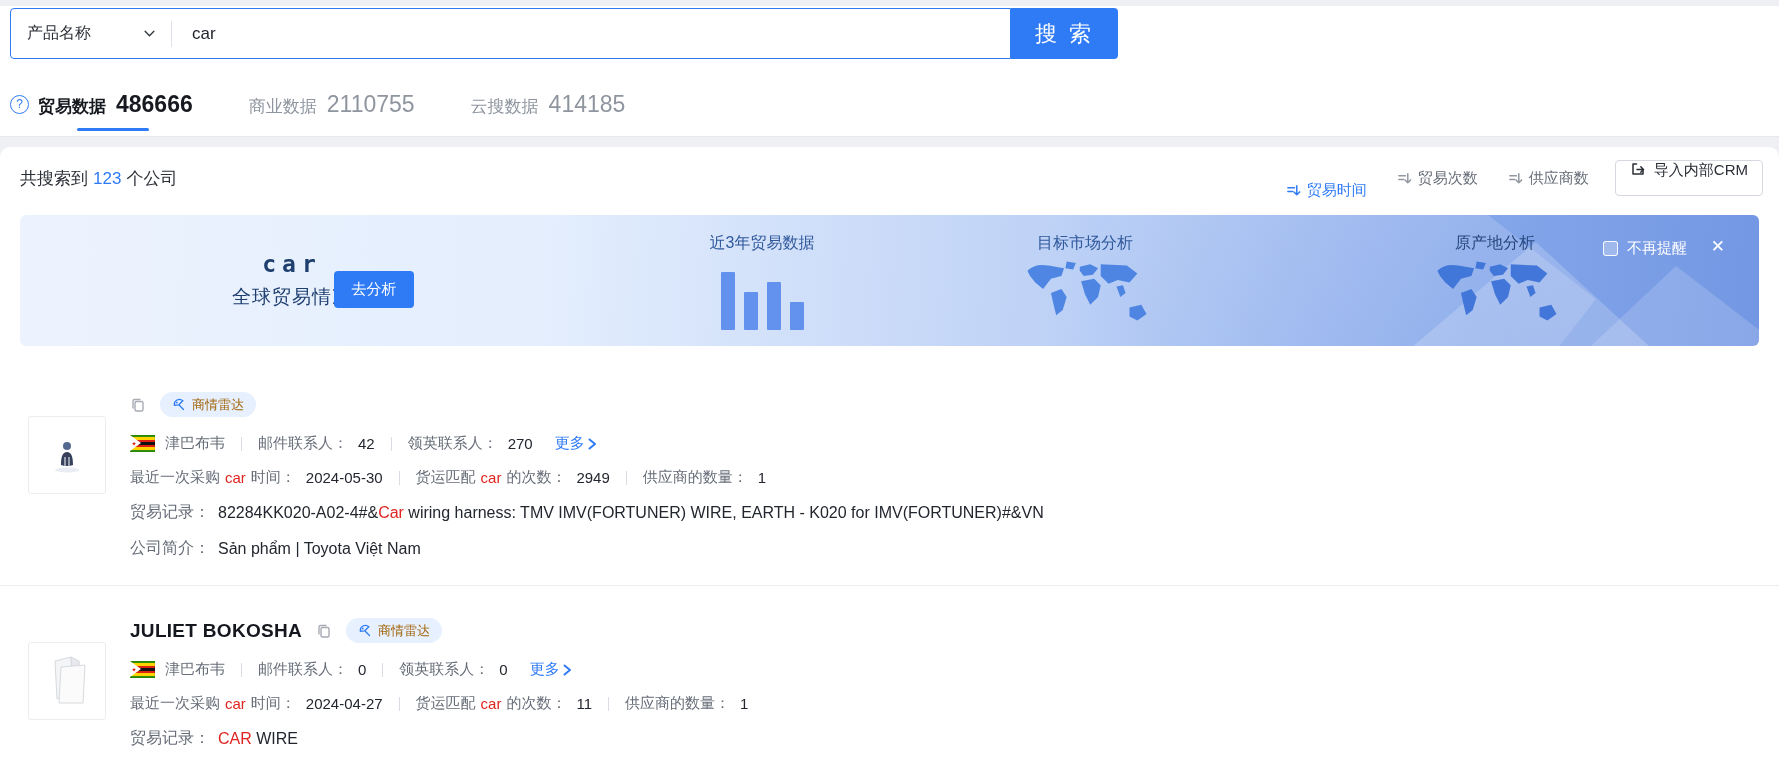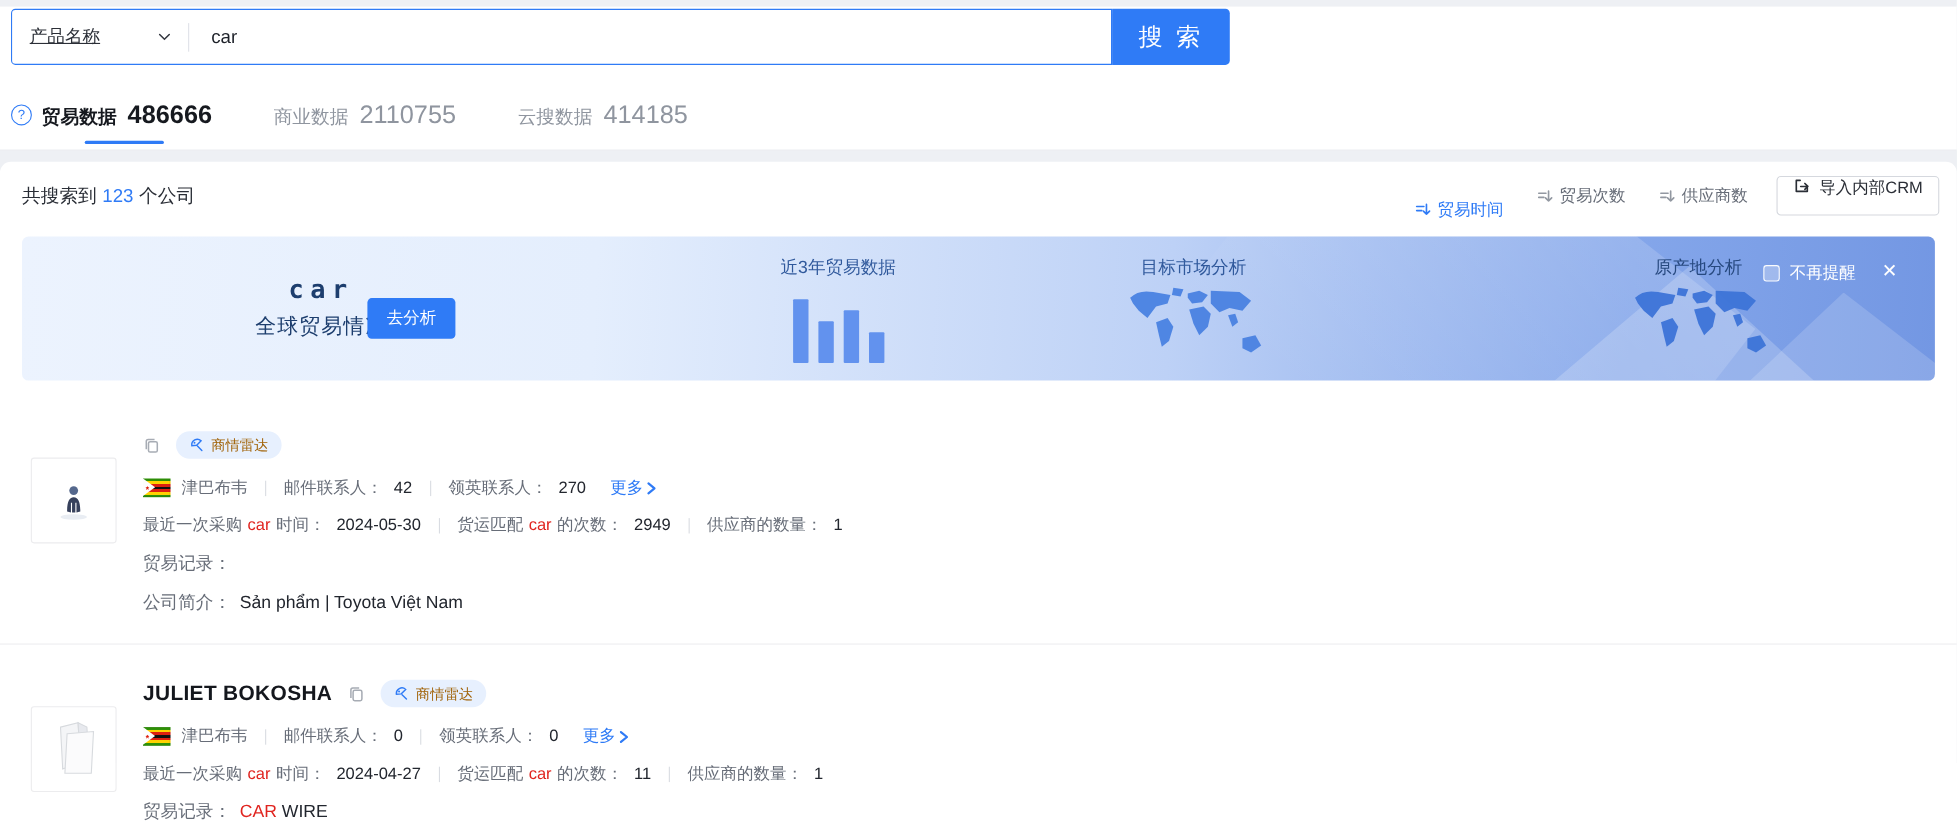--- a/index.html
+++ b/index.html
@@ -4,21 +4,21 @@
 <style>
   * { margin:0; padding:0; box-sizing:border-box; }
   body { background:#eef0f4; font-family:"Liberation Sans", sans-serif; }
   .page { position:relative; width:1779px; height:764px; background:#eef0f4; overflow:hidden; }
 
   
   .topbar { position:absolute; left:0; top:0; width:1779px; height:137px; background:#fff; border-bottom:1px solid #e7e9ee; }
   .top-strip { position:absolute; left:0; top:0; right:0; height:6px; background:#eef0f4; }
   .searchbox { position:absolute; left:10px; top:8px; width:1001px; height:51px; border:1px solid #2f7bf6; border-radius:4px 0 0 4px; background:#fff; display:flex; align-items:center; }
   .cat { width:160px; height:100%; display:flex; align-items:center; justify-content:space-between; padding:0 16px 0 16px; cursor:pointer; }
-  .cat-label { font-size:16px; color:#2b2f37;text-decoration:underline; }
+  .cat-label { font-size:16px; color:#2b2f37; }
   .chev { width:11px; height:7px; }
   .vdiv-search { width:1px; height:26px; background:#dfe2e8; }
   .search-input { flex:1; height:100%; border:none; outline:none; font-size:17px; color:#1d2129; padding:0 20px; font-family:"Liberation Sans", sans-serif; background:transparent; }
   .searchbtn { position:absolute; left:1011px; top:8px; width:107px; height:51px; background:#2f7bf6; color:#fff; border:none; border-radius:0 4px 4px 0; font-size:22px; letter-spacing:3px; cursor:pointer; font-family:"Liberation Sans", sans-serif;text-align:center; }
 
   
   .tabs { position:absolute; left:10px; top:82px; height:44px; display:flex; align-items:center; }
   .help { width:19px; height:19px; border:1px solid #2f7bf6; border-radius:50%; color:#2f7bf6; font-size:12px; line-height:17px; text-align:center; margin-right:9px; cursor:pointer; flex:none; }
   .tab { display:flex; align-items:baseline; gap:10px; cursor:pointer; }
   .tab + .tab { margin-left:56px; }
@@ -193,21 +193,21 @@
             <path d="M36 2 l7 1 -2 5 -6 -1 Z"></path>
           <path d="M24 26 l8 -3 4 6 -3 10 -5 4 -2 -8 Z"></path>
             <path d="M46 6 l8 -2 6 3 -4 5 -7 1 -3 -4 Z"></path>
           <path d="M47 17 l10 -2 5 5 -2 9 -6 6 -4 -8 Z"></path>
             <path d="M62 4 l20 1 8 6 -6 7 -9 -2 -7 3 -6 -6 Z"></path>
           <path d="M74 21 l5 -1 2 6 -4 3 Z"></path>
             <path d="M84 37 l9 -2 4 7 -7 5 -6 -3 Z"></path>
         </svg>
       </div>
 
-      <div class="bn-section bn-sec-origin" style="left:1434px">
+      <div class="bn-section bn-sec-origin" style="left:1385px">
         <div class="bn-title">原产地分析</div>
         <svg class="bn-map" width="132" height="72" viewBox="0 0 100 55" fill="#3d74d8">
           <path d="M6 9 Q12 3 22 5 L34 7 L32 13 L24 15 L18 23 L12 18 L8 13 Z"></path>
             <path d="M36 2 l7 1 -2 5 -6 -1 Z"></path>
           <path d="M24 26 l8 -3 4 6 -3 10 -5 4 -2 -8 Z"></path>
             <path d="M46 6 l8 -2 6 3 -4 5 -7 1 -3 -4 Z"></path>
           <path d="M47 17 l10 -2 5 5 -2 9 -6 6 -4 -8 Z"></path>
             <path d="M62 4 l20 1 8 6 -6 7 -9 -2 -7 3 -6 -6 Z"></path>
           <path d="M74 21 l5 -1 2 6 -4 3 Z"></path>
             <path d="M84 37 l9 -2 4 7 -7 5 -6 -3 Z"></path>
@@ -274,20 +274,21 @@
       <span class="kw-red">car</span>
       <span>的次数：</span>
       <span class="val">2949</span>
       <span class="sep"></span>
       <span>供应商的数量：</span>
       <span class="val">1</span>
     </div>
 
     <div class="row rec-row">
       <span>贸易记录：</span>
+      <span class="val rec-parts"><span>82284KK020-A02-4#&amp;</span><span class="red">Car</span><span> wiring harness: TMV IMV(FORTUNER) WIRE, EARTH - K020 for IMV(FORTUNER)#&amp;VN</span></span>
     </div>
 
     <div class="row intro-row">
       <span>公司简介：</span>
       <span class="val">Sản phẩm | Toyota Việt Nam</span>
     </div>
   </div>
 
   <div class="company">
     <div class="thumb">

